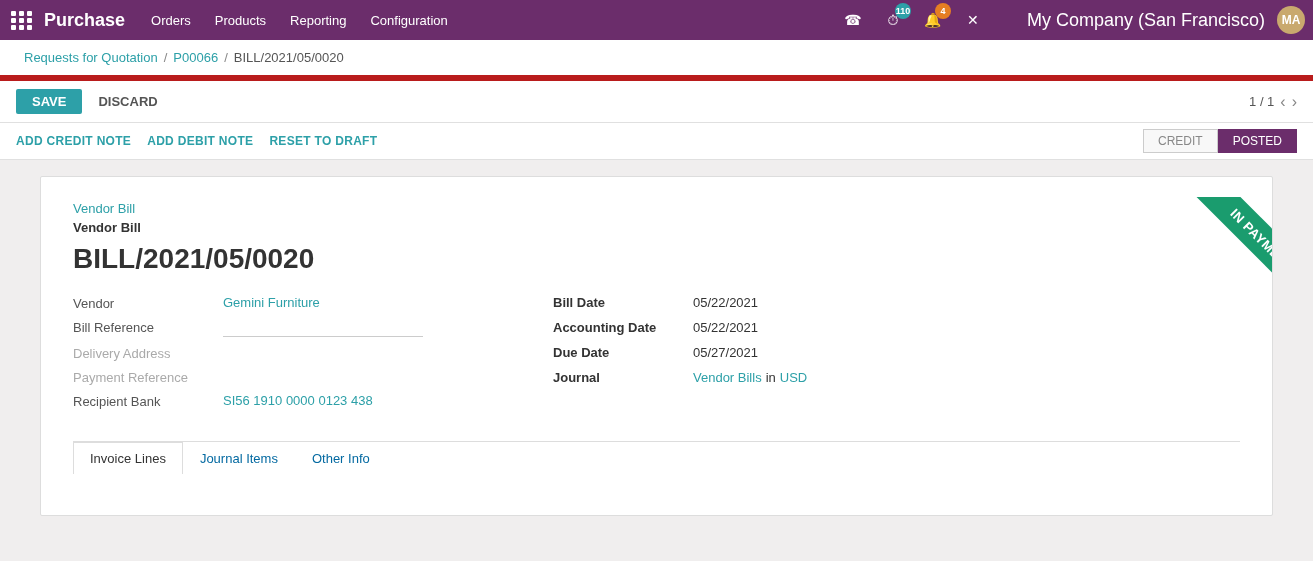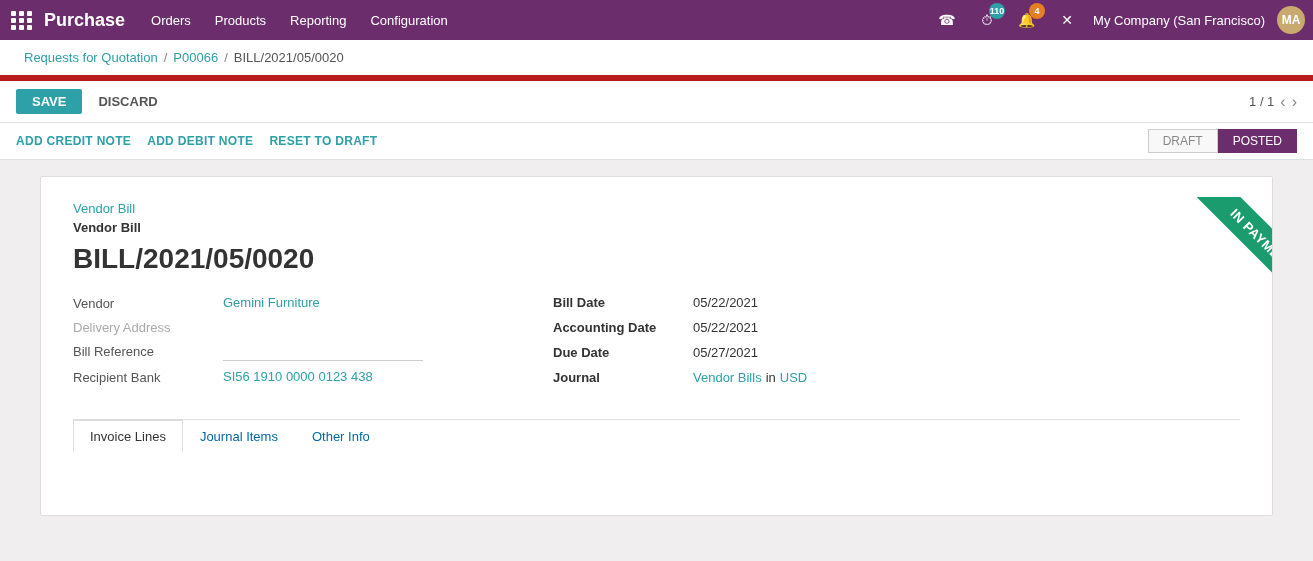--- a/index.html
+++ b/index.html
@@ -36,21 +36,21 @@
       color: white; position: relative; font-size: 14px;
     }
     .badge {
       position: absolute; top: -3px; right: -4px;
       background: #2da0a8; color: white; border-radius: 50%;
       font-size: 9px; width: 16px; height: 16px;
       display: flex; align-items: center; justify-content: center;
       font-weight: bold;
     }
     .badge.orange { background: #e67e22; }
-    .company-name { color: white; font-size: 13px; }
+    .company-name { color: white; font-size: 18px; margin-left: 28px; }
     .avatar {
       width: 28px; height: 28px; border-radius: 50%;
       background: #c9a96e; display: flex; align-items: center; justify-content: center;
       color: white; font-size: 12px; font-weight: bold;
     }
 
     
     .breadcrumb {
       background: white; padding: 10px 24px;
       display: flex; align-items: center; gap: 6px;
@@ -257,21 +257,21 @@
     <span class="pager-arrow">‹</span>
     <span class="pager-arrow">›</span>
   </div>
 </div>
 
 <div class="secondary-toolbar">
   <button class="toolbar-btn">ADD CREDIT NOTE</button>
   <button class="toolbar-btn">ADD DEBIT NOTE</button>
   <button class="toolbar-btn">RESET TO DRAFT</button>
   <div class="status-area">
-    <button class="status-btn">DRAFT</button>
+    <button class="status-btn">CREDIT</button>
     <button class="status-btn active">POSTED</button>
   </div>
 </div>
 
 <div class="main-content">
   <div class="bill-card">
 
     <div class="in-payment-banner">
       <div class="in-payment-ribbon">IN PAYMENT</div>
     </div>
@@ -283,25 +283,28 @@
     <div class="form-grid">
 
       <div class="form-left">
         <div class="field-row">
           <span class="field-label">Vendor</span>
           <div>
             <div class="field-value link">Gemini Furniture</div>
           </div>
         </div>
         <div class="field-row">
-          <span class="field-label light">Delivery Address</span>
-        </div>
-        <div class="field-row">
           <span class="field-label">Bill Reference</span>
           <input class="field-input" value="" style="">
+        </div>
+        <div class="field-row">
+          <span class="field-label light">Delivery Address</span>
+        </div>
+        <div class="field-row">
+          <span class="field-label light">Payment Reference</span>
         </div>
         <div class="field-row">
           <span class="field-label">Recipient Bank</span>
           <span class="field-value link">SI56 1910 0000 0123 438</span>
         </div>
       </div>
 
       <div class="form-right">
         <div class="right-field-row">
           <span class="right-label">Bill Date</span>

